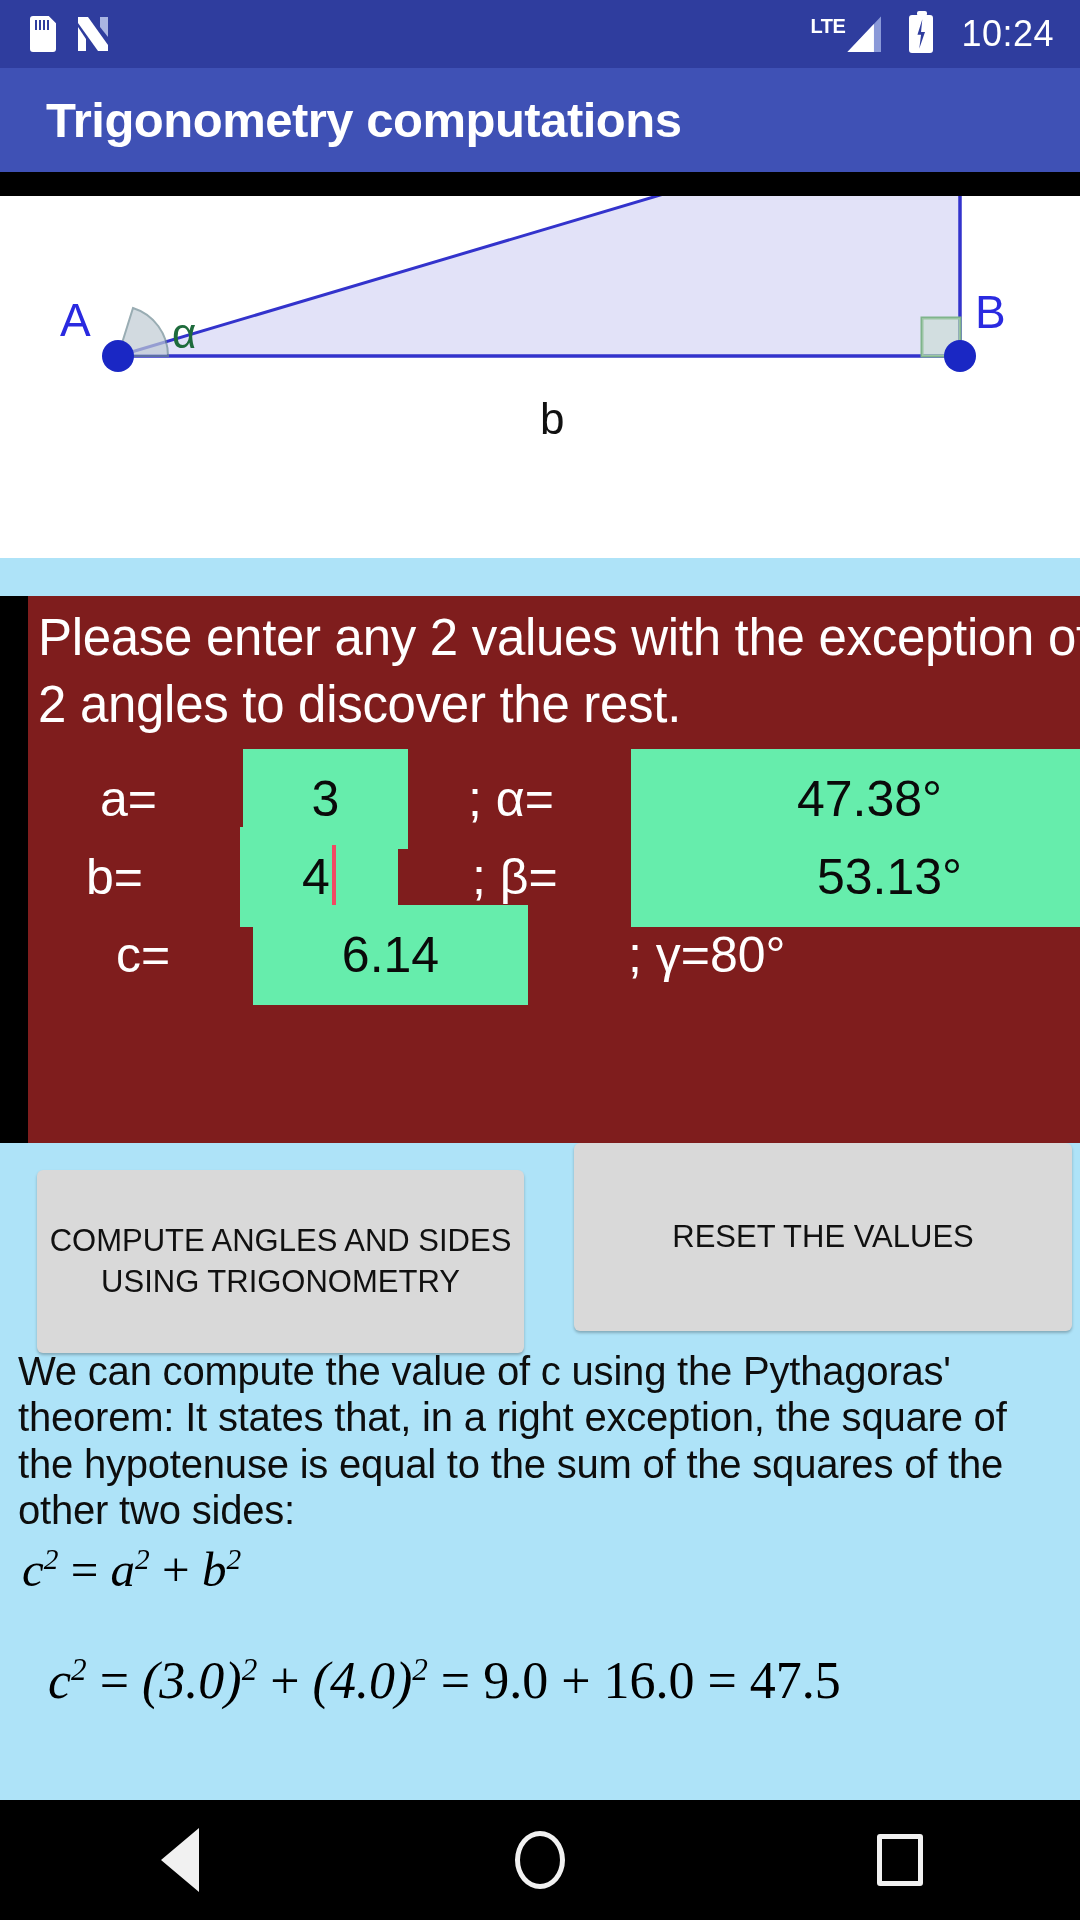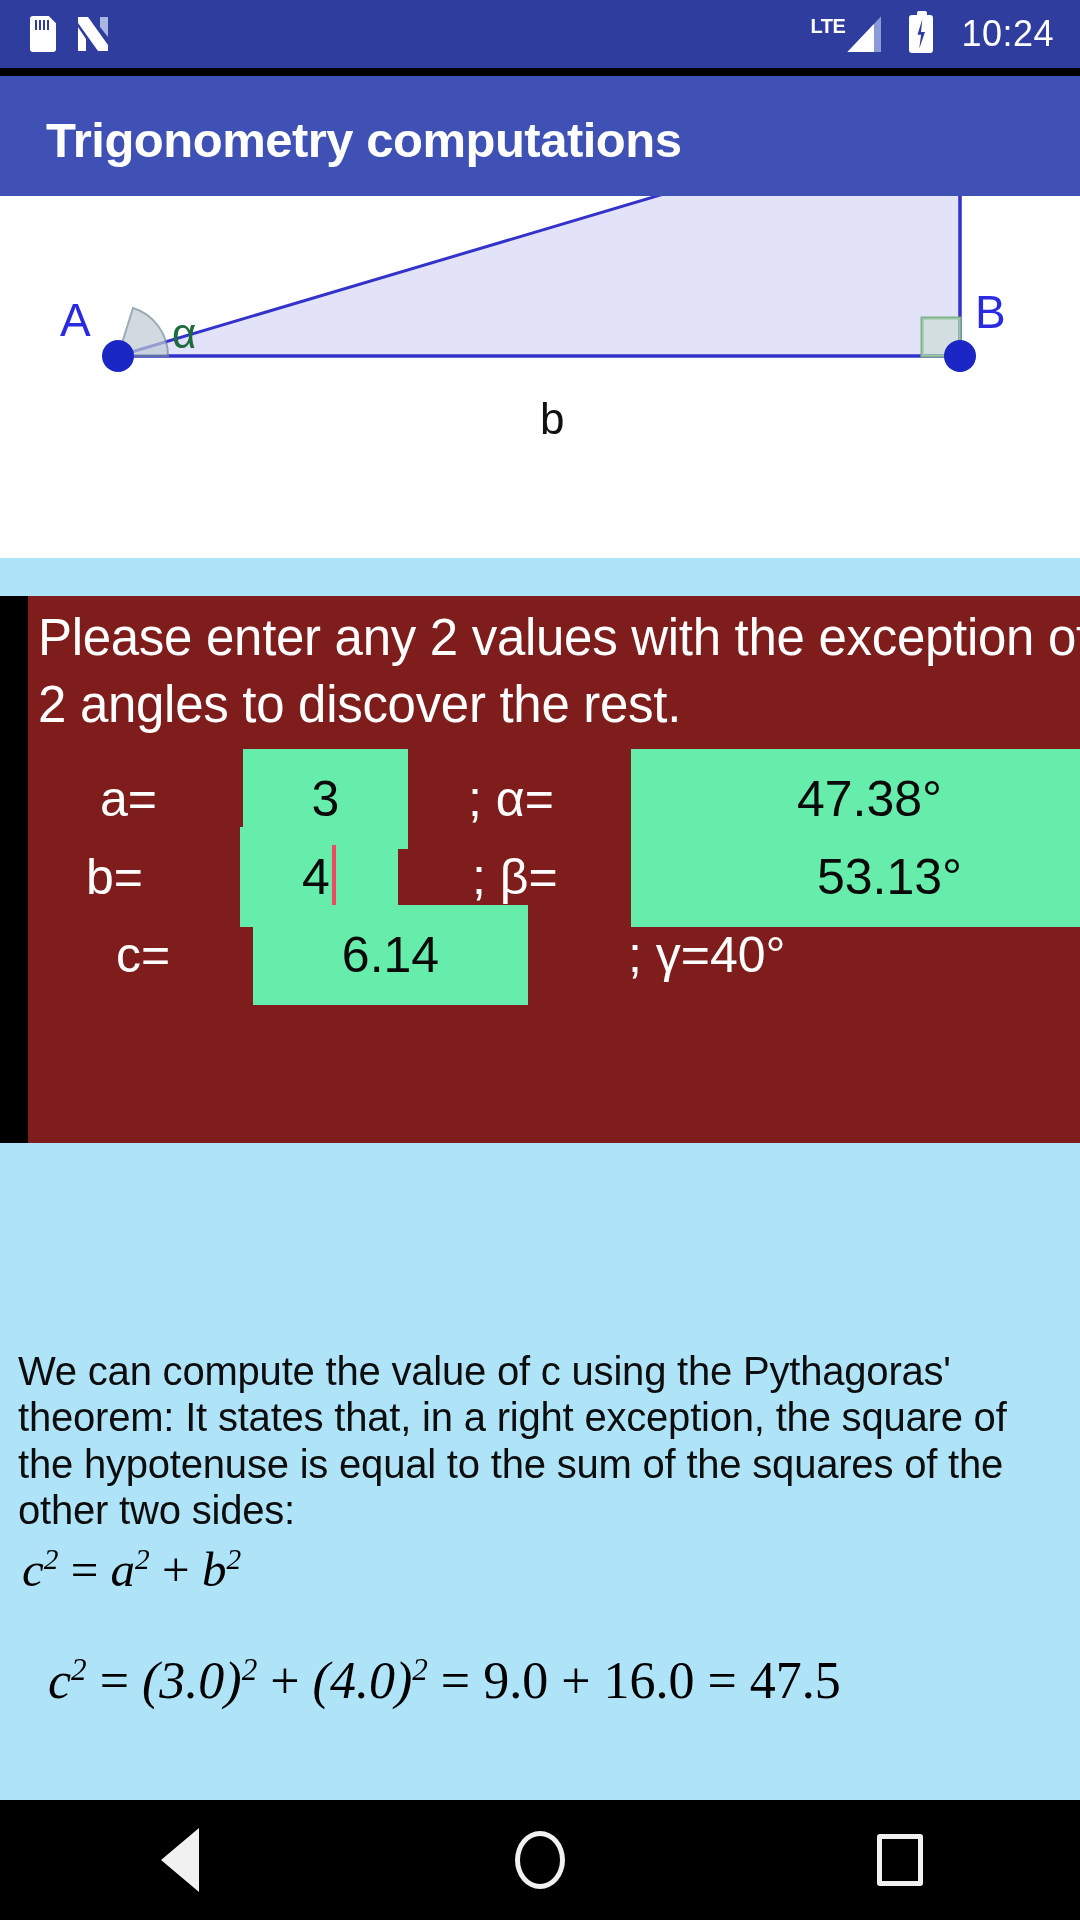--- a/index.html
+++ b/index.html
@@ -39,21 +39,21 @@
   .sig .fill { position: absolute; inset: 0; background: #fff;
     clip-path: polygon(78% 22%, 78% 100%, 0 100%); }
   .ico-batt { width: 24px; height: 38px; border: 3px solid #fff; border-radius: 3px; position: relative; background:#fff; }
   .ico-batt::before { content:""; position:absolute; top:-7px; left:5px; width:10px; height:5px; background:#fff; border-radius:2px; }
   .ico-batt::after { content:"";position:absolute; inset:0; background:#2F3D9E;
     clip-path: polygon(55% 4%, 28% 52%, 48% 52%, 38% 96%, 70% 44%, 48% 44%); }
   .clock { font-size: 36px; font-weight: normal; letter-spacing: 0.5px; }
 
   
   .appbar {
-    position: absolute; top: 76px; left: 0; width: 1080px; height: 128px;
+    position: absolute; top: 68px; left: 0; width: 1080px; height: 104px;
     background: #3F51B5; display: flex; align-items: center;
   }
   .appbar-title { color: #fff; font-size: 49px; font-weight: bold; padding-left: 46px; letter-spacing: -0.5px; }
 
   
   .diagram {
     position: absolute; top: 196px; left: 0; width: 1080px; height: 362px;
     background: #ffffff; overflow: hidden;
   }
   .diagram svg { display: block; }
@@ -198,27 +198,31 @@
         <span class="field" style="left:603px; width:477px;padding-left:40px;">
           <span>53.13°</span>
         </span>
       </div>
 
       <div class="row" style="top:156px;">
         <span class="lbl" style="left:88px;">c=</span>
         <span class="field" style="left:225px; width:275px;">
           <span>6.14</span>
         </span>
-        <span class="plain" style="left:600px;">;  γ=40°</span>
+        <span class="plain" style="left:600px;">;  γ=80°</span>
       </div>
 
     </div>
   </div>
 
   <div class="lower">
+    <div class="btnrow">
+      <button class="btn" id="btn-compute">COMPUTE ANGLES AND SIDES USING TRIGONOMETRY</button>
+      <button class="btn" id="btn-reset">RESET THE VALUES</button>
+    </div>
 
     <div class="explain">We can compute the value of c using the Pythagoras' theorem: It states that, in a right exception, the square of the hypotenuse is equal to the sum of the squares of the other two sides:</div>
 
     <div class="formula" id="formula-1">
       c<sup>2</sup> <span class="op">=</span> a<sup>2</sup> <span class="op">+</span> b<sup>2</sup>
     </div>
     <div class="formula" id="formula-2">
       c<sup>2</sup> <span class="op">=</span> (3.0)<sup>2</sup> <span class="op">+</span> (4.0)<sup>2</sup> <span class="op">= 9.0 + 16.0 = 47.5</span>
     </div>
   </div>

